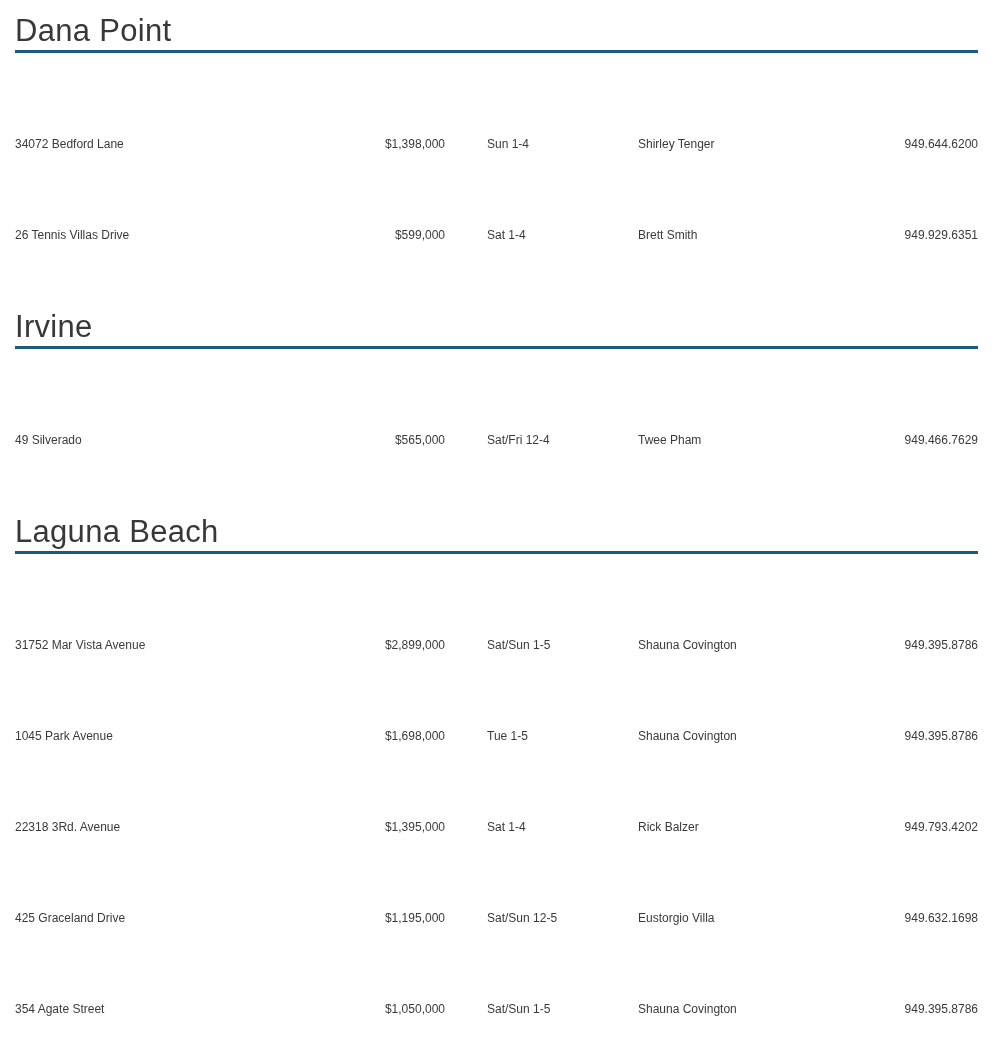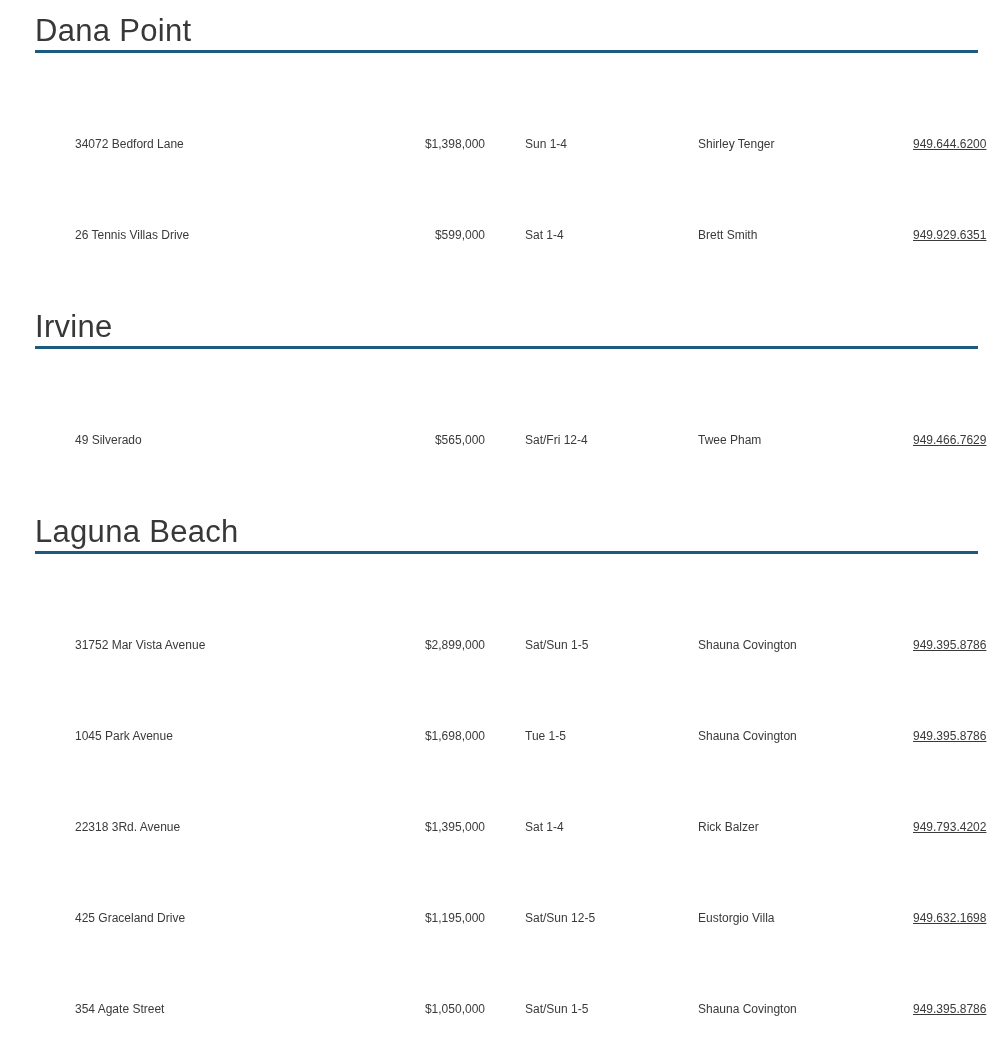--- a/index.html
+++ b/index.html
@@ -1,16 +1,16 @@
 <!DOCTYPE html>
 <html style="--accent: #1c5a80;"><head>
 <meta charset="utf-8">
 <style>
   :root { --accent: #1c5a80; --text: #3a3a3a; }
-  * { box-sizing: border-box; margin-left: 20px; }
+  * { box-sizing: border-box; }
   html, body { margin: 0; padding: 0; background: #ffffff; }
   body {
     width: 995px;
     height: 1040px;
     font-family: "Liberation Sans", "DejaVu Sans", sans-serif;
     color: var(--text);
     overflow: hidden;
   }
   .page {
     padding: 14px 17px 20px 15px;
@@ -31,22 +31,22 @@
     display: grid;
     grid-template-columns: 280px 150px 193px 215px 1fr;
     align-items: baseline;
     font-size: 12px;
     line-height: 21px;
     margin-top: 70px;
     white-space: nowrap;
   }
   h2.section-title + .listing-row { margin-top: 81px; }
   .cell-price { text-align: right; }
-  .cell-time { padding-left: 20px; }
-  .cell-phone { text-align: right; text-decoration: underline; }
+  .cell-time { padding-left: 42px; }
+  .cell-phone { text-align: right; }
 </style>
 </head>
 <body>
 
 <div class="page" id="page-root">
   <section>
     <h2 class="section-title">Dana Point</h2>
 
   <div class="listing-row">
     <span class="cell-address">34072 Bedford Lane</span>

